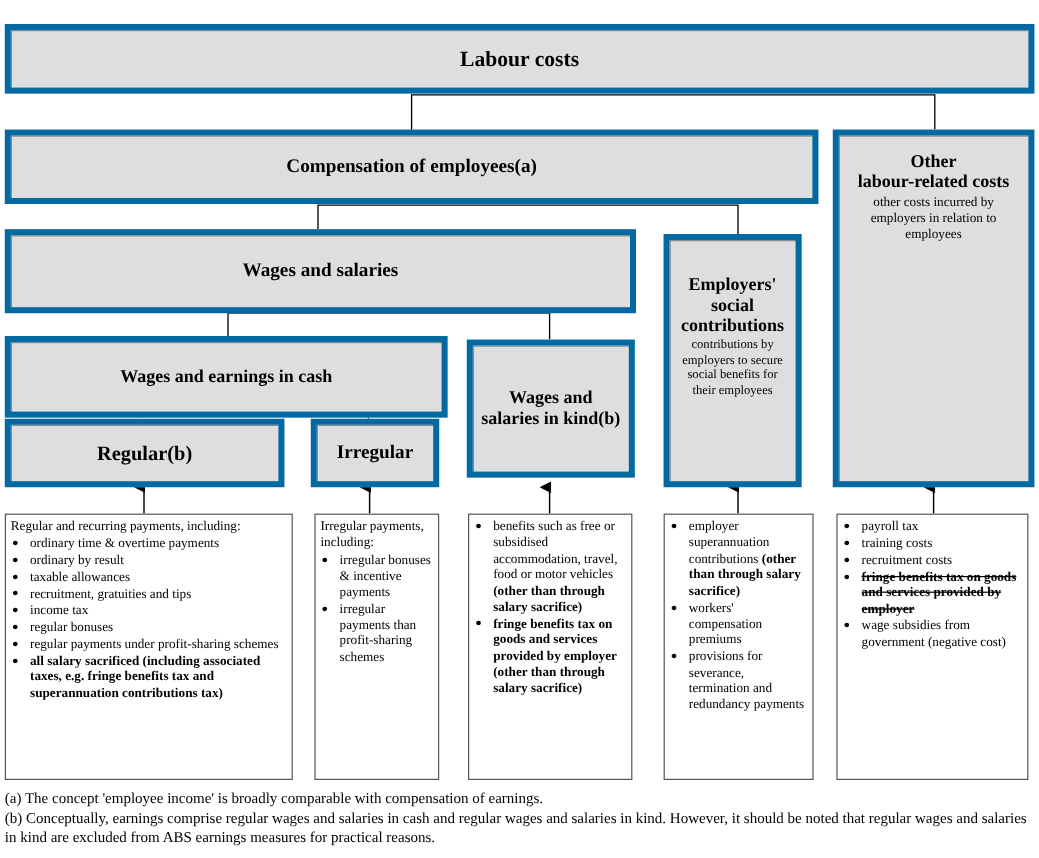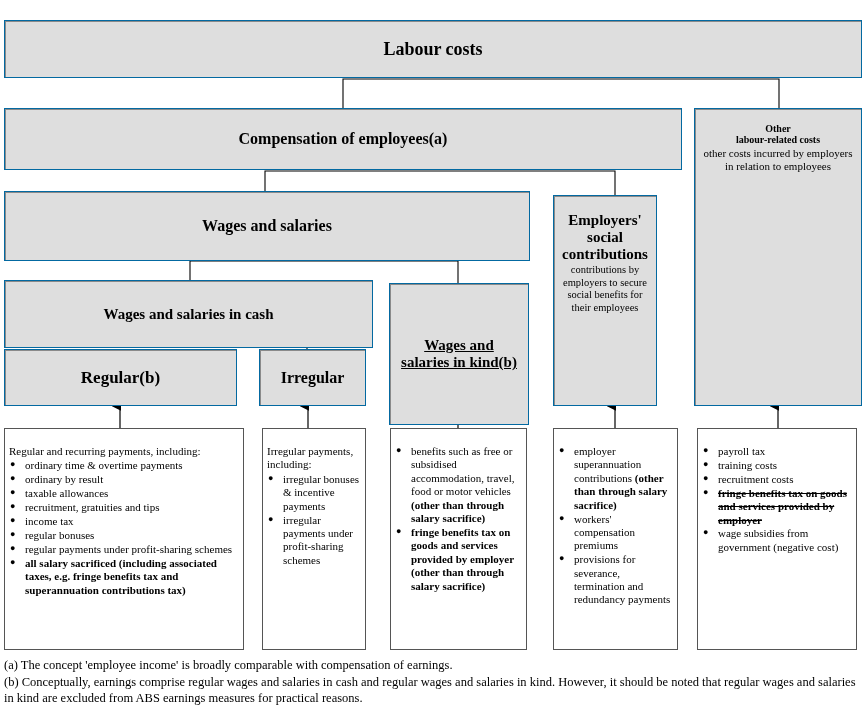--- a/index.html
+++ b/index.html
@@ -10,39 +10,39 @@
     color:#000;
     overflow:hidden;
   }
   #stage{position:relative;width:866px;height:715px;}
 
   svg.connectors{position:absolute;left:0;top:0;width:866px;height:715px;pointer-events:none;}
 
   .box{
     position:absolute;
     background:#dedede;
-    border:1px solid #0369a1;
+    border:5px solid #0369a1;
     box-shadow:1px 1px 0 0 #8a8a8a inset;
     box-sizing:border-box;
     display:flex;
     flex-direction:column;
     align-items:center;
     justify-content:center;
     text-align:center;
     z-index:2;
   }
   .box .hd{font-weight:bold;line-height:1.12;}
   .box .sub{font-weight:normal;line-height:1.18;margin-top:2px;}
 
   .listbox{
     position:absolute;
     background:#ffffff;
     border:1px solid #555;
     box-sizing:border-box;
-    padding:16px 5px 4px 4px;
+    padding:4px 5px 4px 4px;
     z-index:2;
     overflow:hidden;
   }
   .listbox .lead{font-size:11px;line-height:1.22;margin-bottom:1px;}
   .listbox ul{
     list-style:none;
     margin:0;padding:0;
   }
   .listbox li{
     position:relative;
@@ -99,41 +99,41 @@
 
   <div class="box" style="left:4px;top:20px;width:858px;height:58px;">
     <div class="hd" style="font-size:18px;">Labour costs</div>
   </div>
 
   <div class="box" style="left:4px;top:108px;width:678px;height:62px;">
     <div class="hd" style="font-size:16px;">Compensation of employees(a)</div>
   </div>
 
   <div class="box" style="left:694px;top:108px;width:168px;height:298px;justify-content:flex-start;padding:14px 6px 0;">
-    <div class="hd" style="font-size:10px;white-space:pre-line;">Other
+    <div class="hd" style="font-size:15px;white-space:pre-line;">Other
 labour-related costs</div>
     <div class="sub" style="font-size:11px;">other costs incurred by employers in relation to employees</div>
   </div>
 
   <div class="box" style="left:4px;top:191px;width:526px;height:70px;">
     <div class="hd" style="font-size:16px;">Wages and salaries</div>
   </div>
 
-  <div class="box" style="left:553px;top:195px;width:104px;height:211px;justify-content:flex-start;padding:16px 5px 0;">
+  <div class="box" style="left:553px;top:195px;width:115px;height:211px;justify-content:flex-start;padding:30px 5px 0;">
     <div class="hd" style="font-size:15px;white-space:pre-line;">Employers'
 social
 contributions</div>
     <div class="sub" style="font-size:10.5px;">contributions by employers to secure social benefits for their employees</div>
   </div>
 
   <div class="box" style="left:4px;top:280px;width:369px;height:68px;">
-    <div class="hd" style="font-size:15px;">Wages and salaries in cash</div>
+    <div class="hd" style="font-size:15px;">Wages and earnings in cash</div>
   </div>
 
-  <div class="box" style="left:389px;top:283px;width:140px;height:142px;text-decoration:underline;">
+  <div class="box" style="left:389px;top:283px;width:140px;height:115px;">
     <div class="hd" style="font-size:15px;white-space:pre-line;">Wages and
 salaries in kind(b)</div>
   </div>
 
   <div class="box" style="left:4px;top:349px;width:233px;height:57px;text-align:center;">
     <div class="hd" style="font-size:17px;">Regular(b)</div>
   </div>
 
   <div class="box" style="left:259px;top:349px;width:107px;height:57px;">
     <div class="hd" style="font-size:16px;">Irregular</div>
@@ -150,21 +150,21 @@
         <li>regular bonuses</li>
         <li>regular payments under profit-sharing schemes</li>
         <li class="b">all salary sacrificed (including associated taxes, e.g. fringe benefits tax and superannuation contributions tax)</li>
       </ul>
   </div>
 
   <div class="listbox" style="left:262px;top:428px;width:104px;height:222px;">
     <div class="lead">Irregular payments, including:</div>
     <ul>
         <li>irregular bonuses &amp; incentive payments</li>
-        <li>irregular payments under profit-sharing schemes</li>
+        <li>irregular payments than profit-sharing schemes</li>
       </ul>
   </div>
 
   <div class="listbox" style="left:390px;top:428px;width:137px;height:222px;">
     <ul>
         <li>benefits such as free or subsidised accommodation, travel, food or motor vehicles <span class="bb">(other than through salary sacrifice)</span></li>
         <li class="b">fringe benefits tax on goods and services provided by employer (other than through salary sacrifice)</li>
       </ul>
   </div>
 

